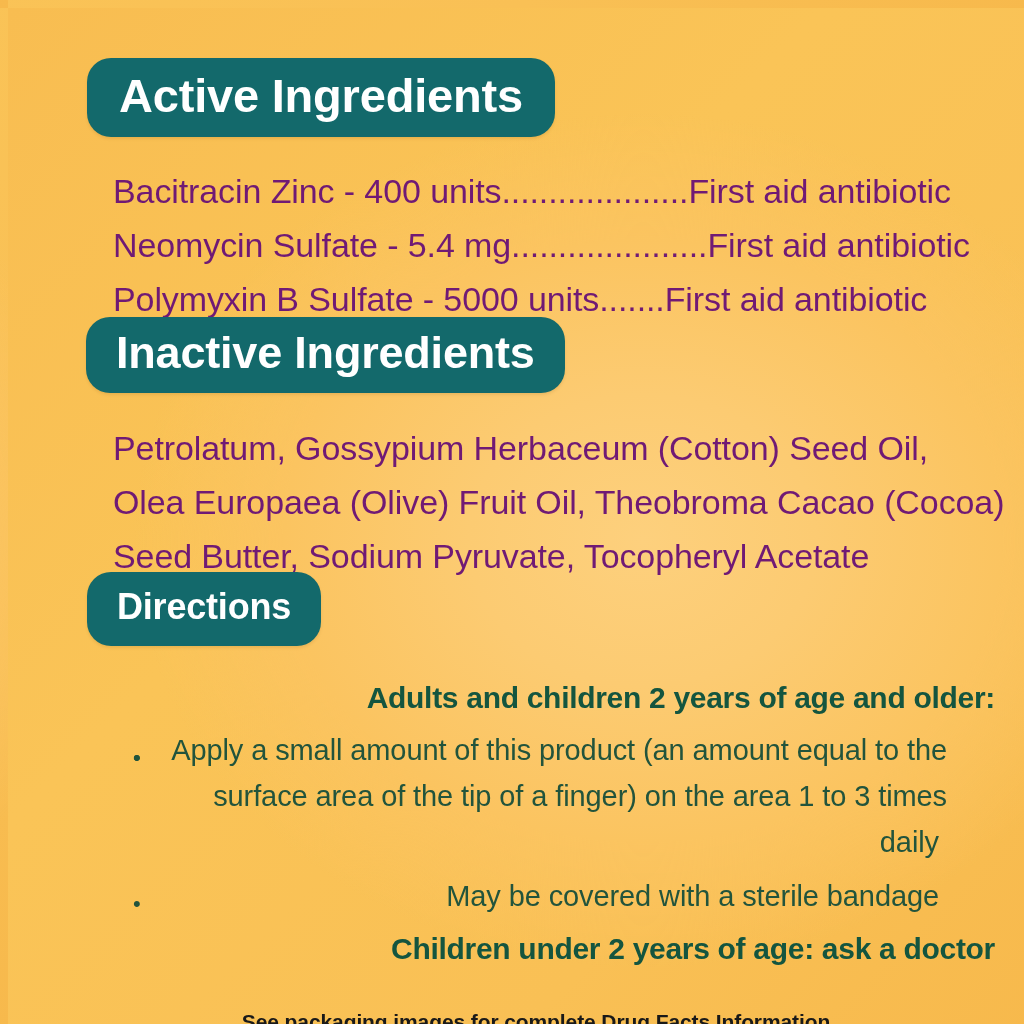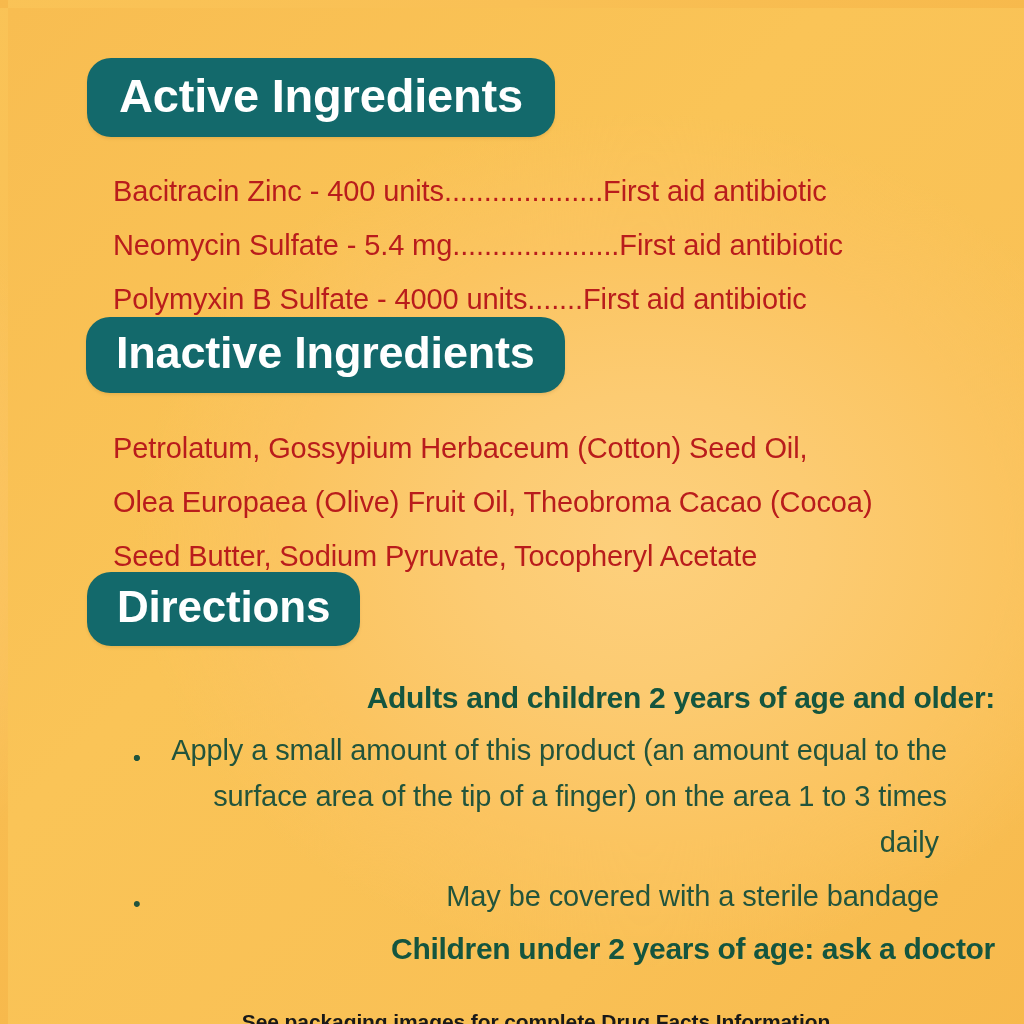--- a/index.html
+++ b/index.html
@@ -29,27 +29,27 @@
     display:flex;
     align-items:center;
     font-weight:bold;
     letter-spacing:-0.2px;
     white-space:nowrap;
     box-shadow:0 2px 3px rgba(120,80,20,0.13);
   }
 
   #pill-active   { left:55px;  top:26px;  height:79px;  padding:0 32px 4px 32px; font-size:47px; }
   #pill-inactive { left:54px;  top:285px; height:76px;  padding:0 30px 4px 30px; font-size:45px; }
-  #pill-dir      { left:55px;  top:540px; height:74px;  padding:0 30px 4px 30px; font-size:44px; }
+  #pill-dir      { left:55px;  top:540px; height:74px;  padding:0 30px 4px 30px; font-size:36px; }
 
   
   .body-text {
     position:absolute;
-    color:#b91c1c;
-    font-size:29px;
+    color:#701a75;
+    font-size:34px;
     line-height:46px;
     letter-spacing:-0.1px;
     white-space:nowrap;
   }
 
   #active-list   { left:73px; top:128px; }
   #inactive-list { left:73px; top:385px; }
 
   
   #directions-block { position:absolute; left:71px; top:636px; width:900px;text-align:right; }
@@ -100,21 +100,21 @@
 </head>
 <body>
 
 <div class="page">
 
   <div class="pill" id="pill-active">Active Ingredients</div>
 
   <div class="body-text" id="active-list">
     <div>Bacitracin Zinc - 400 units....................First aid antibiotic</div>
     <div>Neomycin Sulfate - 5.4 mg.....................First aid antibiotic</div>
-    <div>Polymyxin B Sulfate - 4000 units.......First aid antibiotic</div>
+    <div>Polymyxin B Sulfate - 5000 units.......First aid antibiotic</div>
   </div>
 
   <div class="pill" id="pill-inactive">Inactive Ingredients</div>
 
   <div class="body-text" id="inactive-list">
     <div>Petrolatum, Gossypium Herbaceum (Cotton) Seed Oil,</div>
     <div>Olea Europaea (Olive) Fruit Oil, Theobroma Cacao (Cocoa)</div>
     <div>Seed Butter, Sodium Pyruvate, Tocopheryl Acetate</div>
   </div>
 

